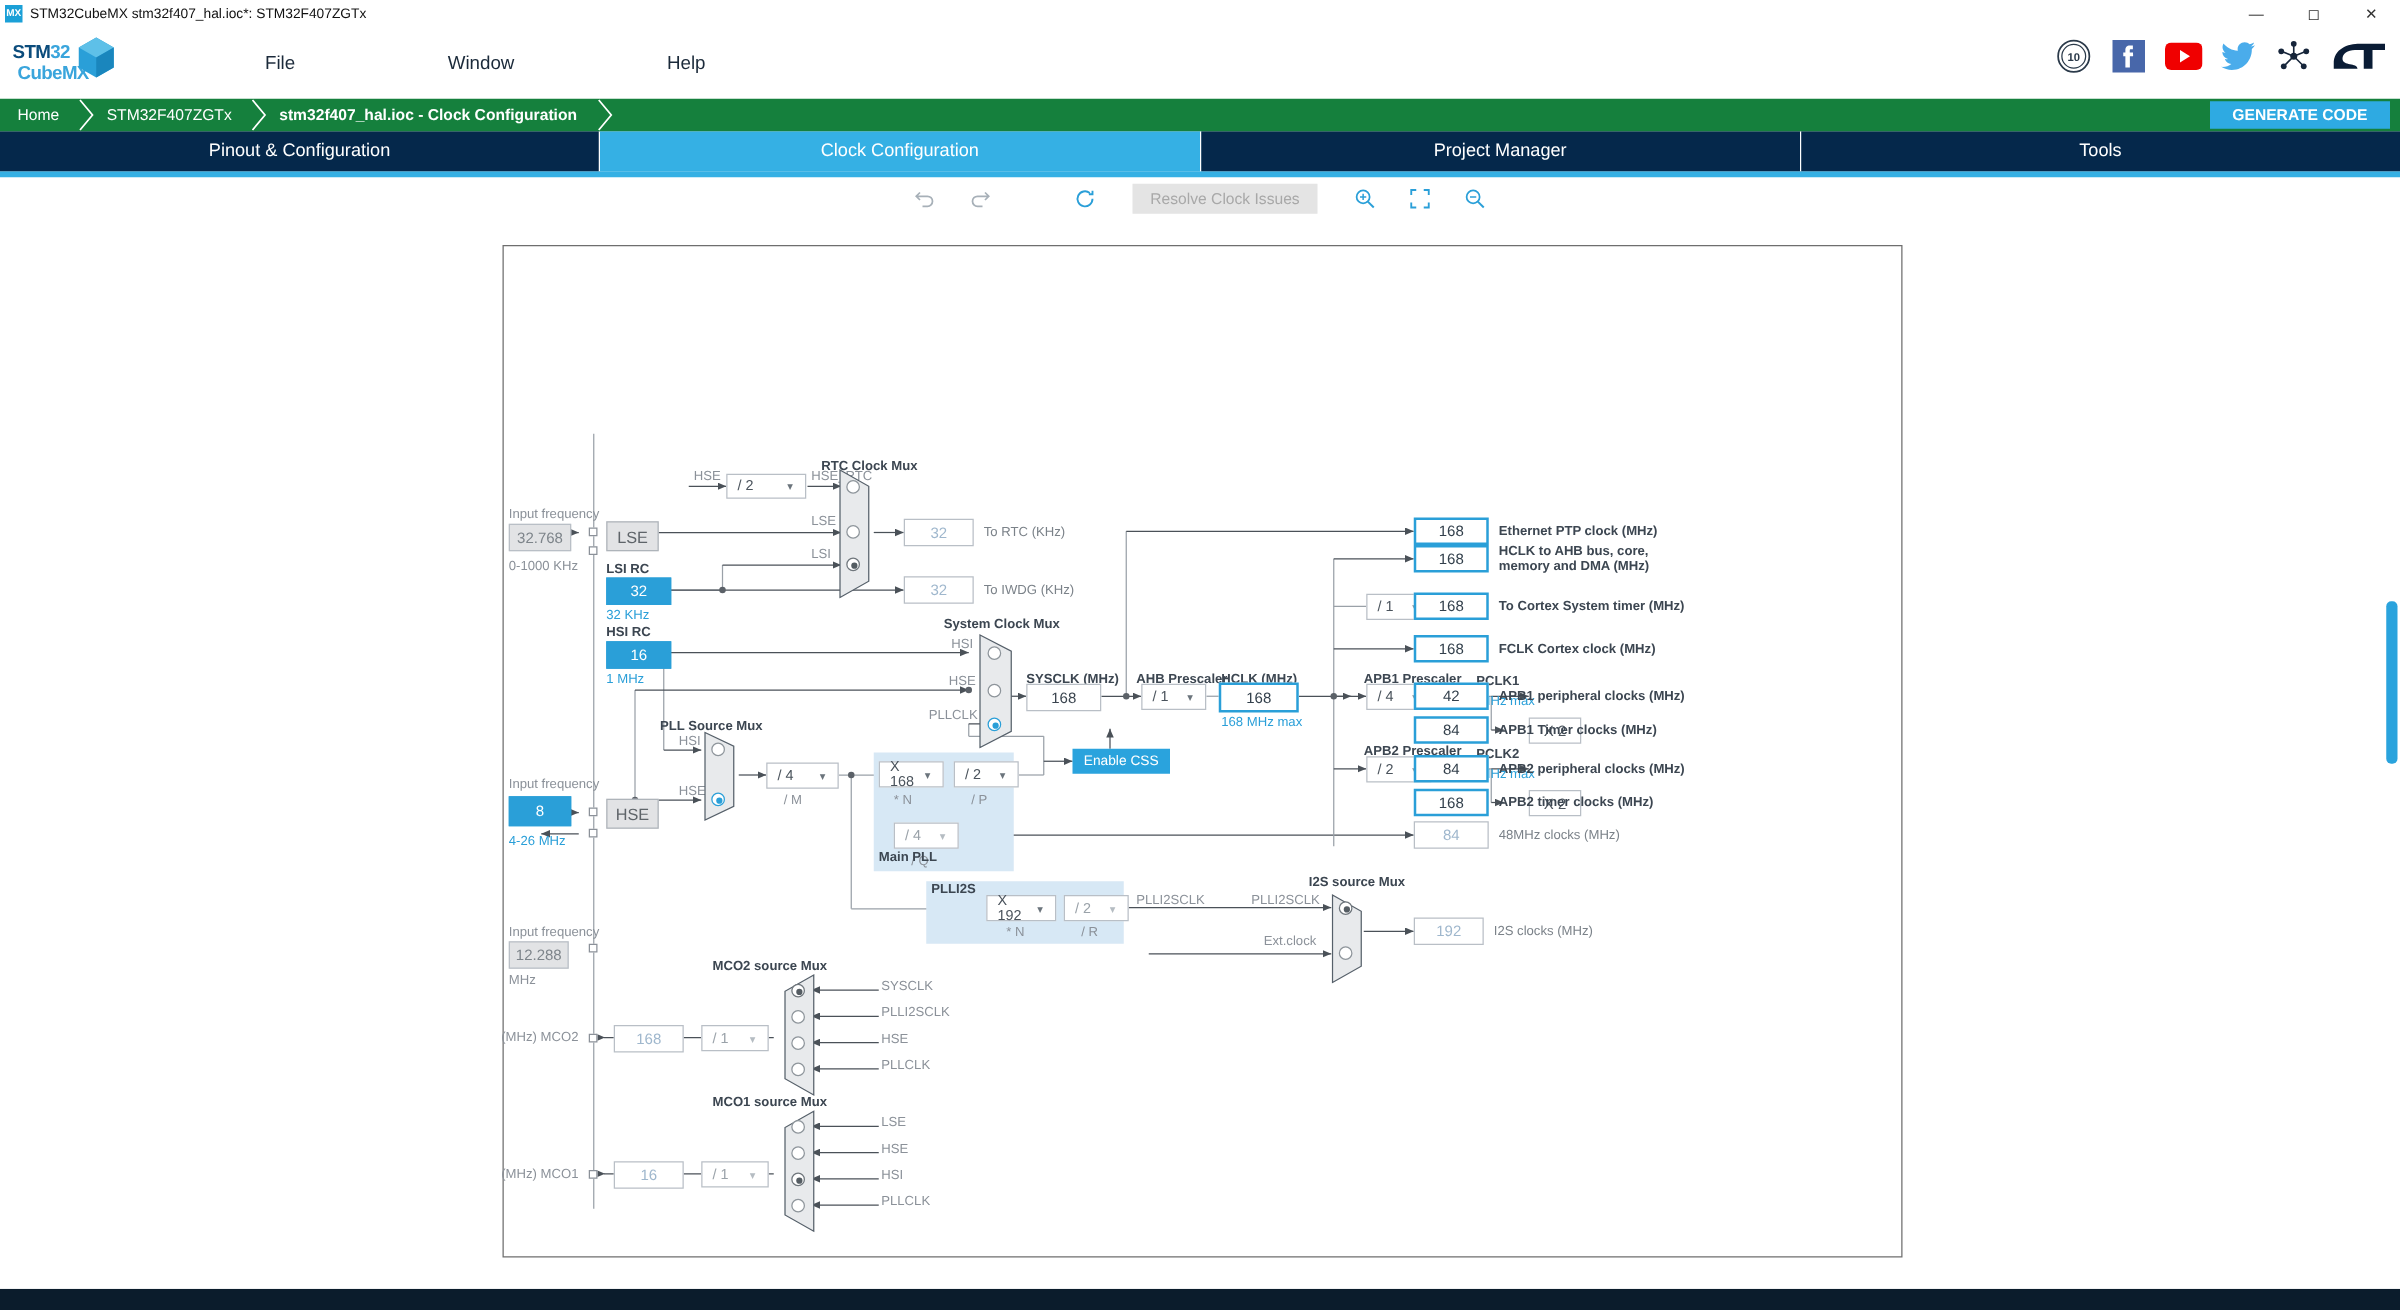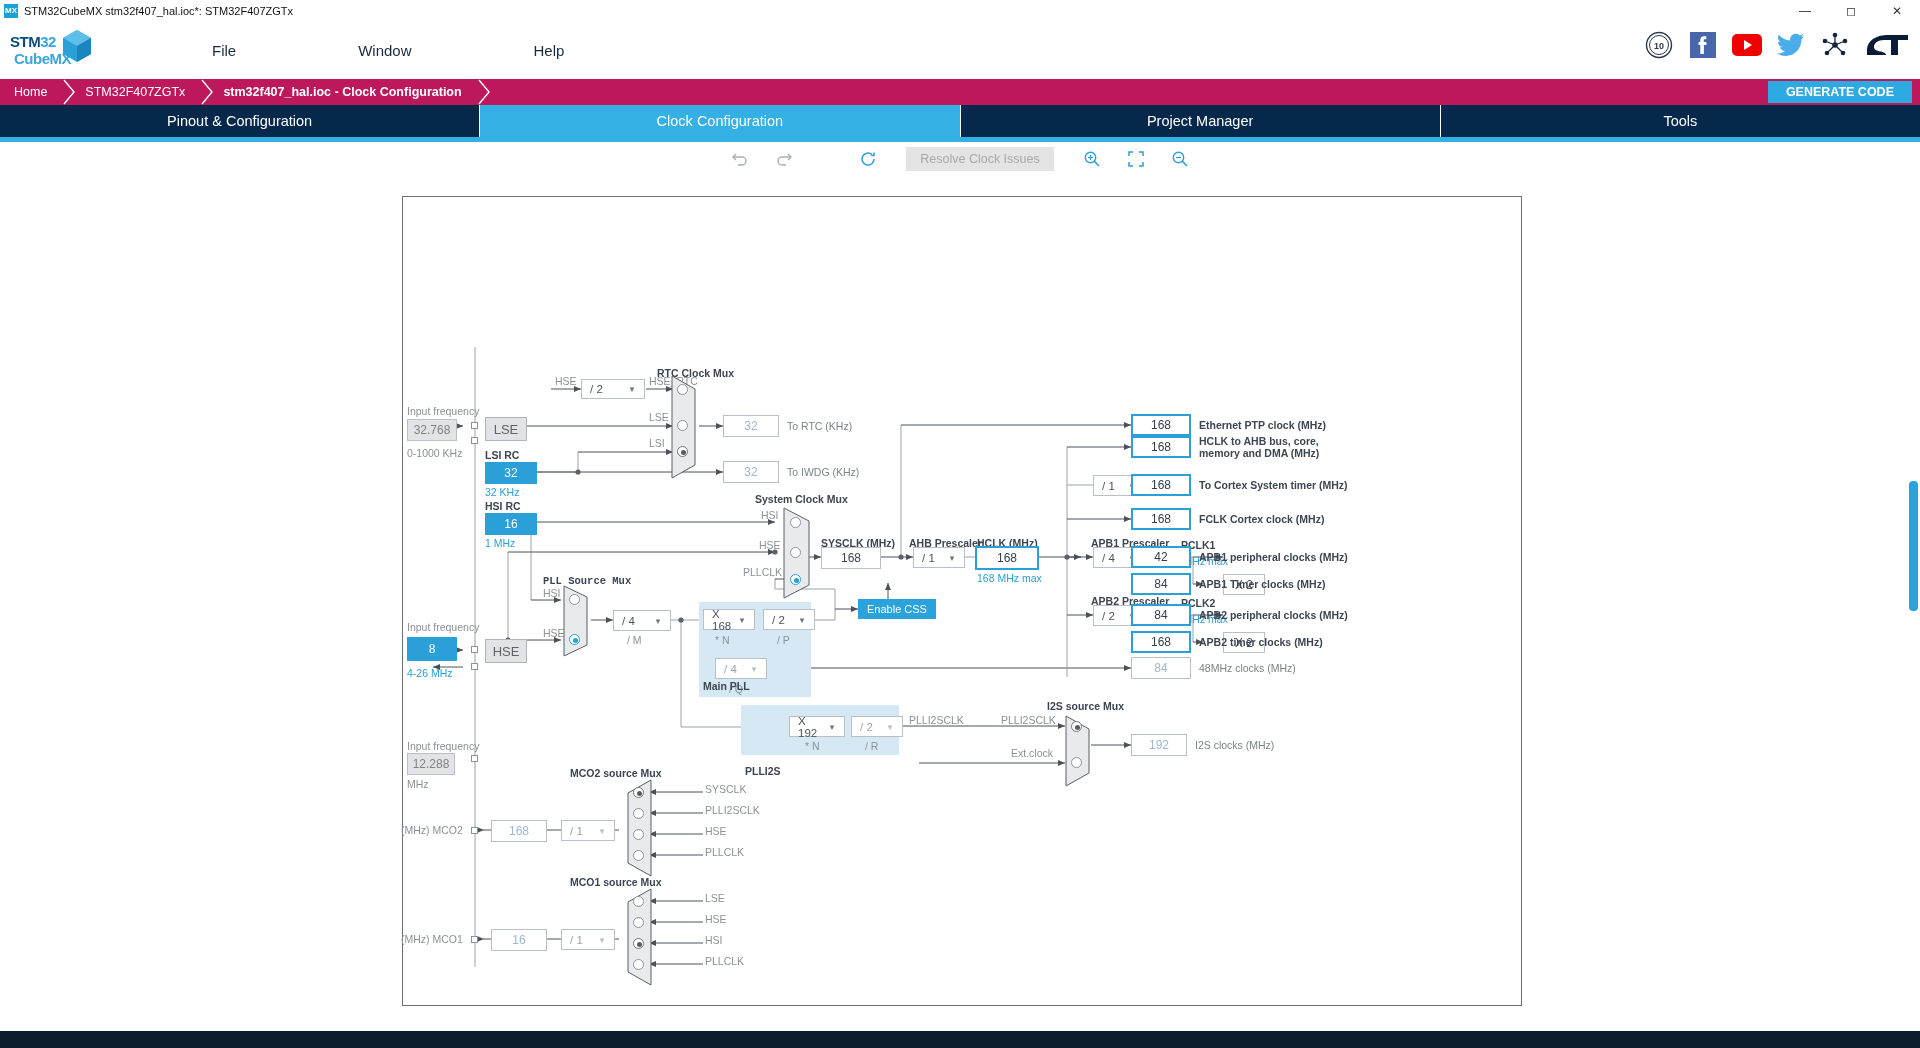--- a/index.html
+++ b/index.html
@@ -47,21 +47,21 @@
   .menu-items { display: flex; margin-left: 100px; gap: 110px; }
   .menu-item { font-size: 15px; color: #1b2a3a; cursor: default; padding: 4px 6px; }
 
   .social {
     position: absolute; right: 10px; top: 8px; display: flex; align-items: center; gap: 14px;
   }
   .social .ic { width: 30px; height: 30px; display: flex; align-items: center; justify-content: center; }
 
   
   .breadcrumb {
-    height: 26px; background: #be185d; display: flex; align-items: stretch;
+    height: 26px; background: #15803d; display: flex; align-items: stretch;
     position: relative;
   }
   .crumb {
     display: flex; align-items: center; color: #fff; font-size: 12.5px;
     padding: 0 16px 0 14px; position: relative;
   }
   .crumb.bold { font-weight: bold; }
   .crumb .arrow {
     position: absolute; right: -13px; top: 0; width: 13px; height: 26px; z-index: 3;
   }
@@ -521,21 +521,21 @@
     <div class="val-box blue-fill" style="left:82px; top:316px; width:52px; height:22px;">16</div>
     <div class="lbl blue" style="left:82px; top:340px;">1 MHz</div>
 
     <div class="lbl" style="left:4px; top:424px;">Input frequency</div>
     <div class="val-box blue-fill" style="left:4px; top:440px; width:50px; height:24px;">8</div>
     <div class="lbl blue" style="left:4px; top:470px;">4-26 MHz</div>
     <div class="sq" style="left:68px; top:449px;"></div>
     <div class="sq" style="left:68px; top:466px;"></div>
     <div class="val-box src" style="left:82px; top:442px; width:42px; height:24px;">HSE</div>
 
-    <div class="lbl dark" style="left:140px; top:378px;font-family:Liberation Mono, monospace;">PLL Source Mux</div>
+    <div class="lbl dark" style="left:125px; top:378px;">PLL Source Mux</div>
     <div class="lbl" style="left:140px; top:390px;">HSI</div>
     <div class="lbl" style="left:140px; top:430px;">HSE</div>
     <div class="mux" style="left:160px; top:388px;">
       <svg width="32" height="72">
           <polygon points="1,1 24,12 24,60 1,71" fill="#e8eaec" stroke="#56606a" stroke-width="1"></polygon>
         </svg>
       <div class="radio" style="left:6px; top:9px;"></div>
       <div class="radio on" style="left:6px; top:49px;"></div>
     </div>
 
@@ -640,21 +640,21 @@
 
     <div class="val-box" style="left:728px; top:460px; width:60px; height:22px;">84</div>
     <div class="lbl plain" style="left:796px; top:465px;">48MHz clocks (MHz)</div>
 
     <div class="lbl" style="left:4px; top:543px;">Input frequency</div>
     <div class="val-box grey-fill" style="left:4px; top:556px; width:48px; height:22px; color:#7d848a;">12.288</div>
     <div class="lbl" style="left:4px; top:581px;">MHz</div>
     <div class="sq" style="left:68px; top:558px;"></div>
 
     <div class="pllbox" style="left:338px; top:508px; width:158px; height:50px;"></div>
-    <div class="lbl dark" style="left:342px; top:568px;">PLLI2S</div>
+    <div class="lbl dark" style="left:342px; top:508px;">PLLI2S</div>
     <div class="combo" style="left:386px; top:519px; width:56px; height:21px;">
       <span class="cv">X 192</span>
       <span class="chev">▾</span>
     </div>
     <div class="lbl" style="left:402px; top:543px;">* N</div>
     <div class="combo dim" style="left:448px; top:519px; width:52px; height:21px;">
       <span class="cv">/ 2</span>
       <span class="chev">▾</span>
     </div>
     <div class="lbl" style="left:462px; top:543px;">/ R</div>

